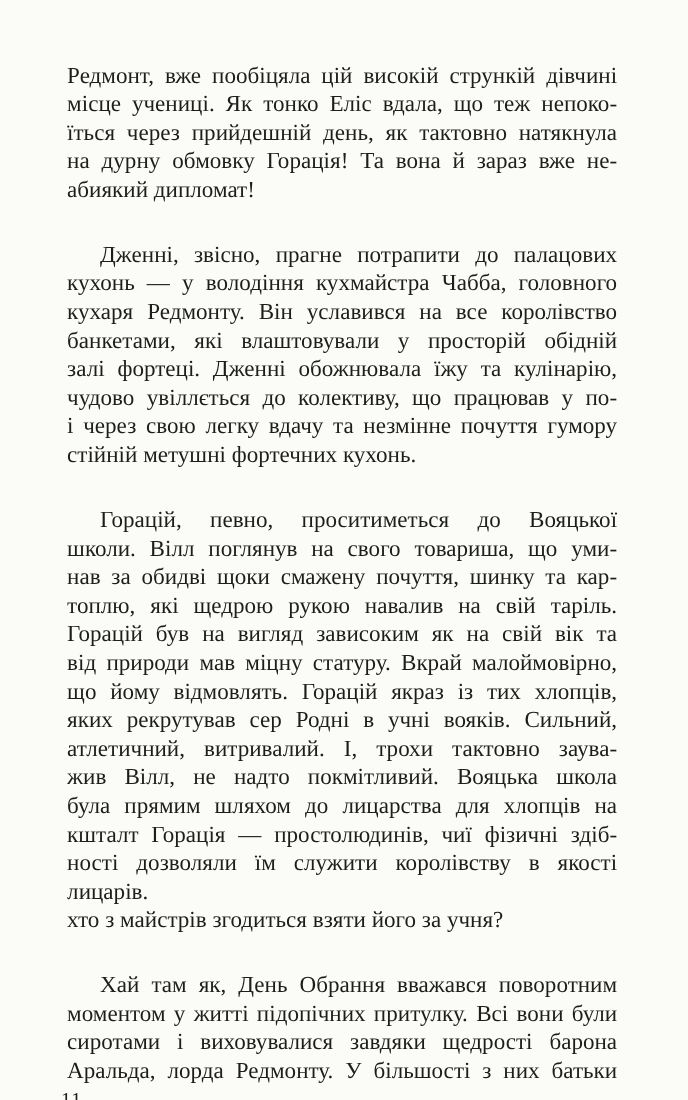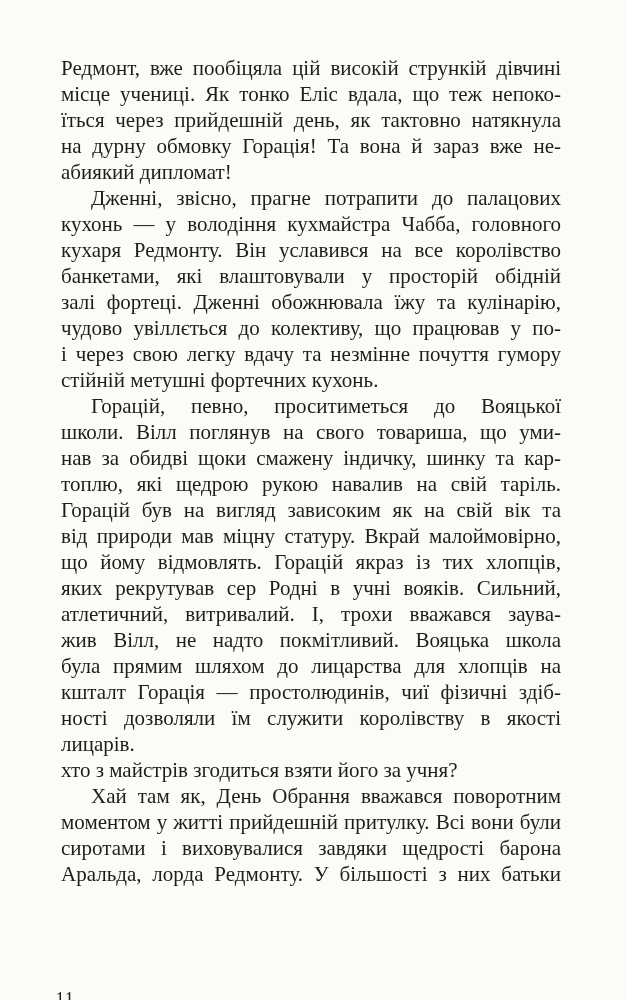--- a/index.html
+++ b/index.html
@@ -30,20 +30,21 @@
     overflow: hidden;
     white-space: normal;
     text-align: left;
   }
   .line.just {
     text-align: justify;
     text-align-last: justify;
   }
   .line.indent {
     text-indent: 30px;
+    margin-top: 33px;
   }
   .footer {
     position: absolute;
     top: 988px;
     left: 0;
     width: 625px;
     text-align: left;
     font-size: 18px;
     line-height: 22px;
     letter-spacing: 1px;
@@ -63,32 +64,32 @@
       <div class="line indent just">Дженні, звісно, прагне потрапити до палацових</div>
       <div class="line just">кухонь — у володіння кухмайстра Чабба, головного</div>
       <div class="line just">кухаря Редмонту. Він уславився на все королівство</div>
       <div class="line just">банкетами, які влаштовували у просторій обідній</div>
       <div class="line just">залі фортеці. Дженні обожнювала їжу та кулінарію,</div>
       <div class="line just">чудово увіллється до колективу, що працював у по-</div>
       <div class="line just">і через свою легку вдачу та незмінне почуття гумору</div>
       <div class="line">стійній метушні фортечних кухонь.</div>
       <div class="line indent just">Горацій, певно, проситиметься до Вояцької</div>
       <div class="line just">школи. Вілл поглянув на свого товариша, що уми-</div>
-      <div class="line just">нав за обидві щоки смажену індичку, шинку та кар-</div>
+      <div class="line just">нав за обидві щоки смажену почуття, шинку та кар-</div>
       <div class="line just">топлю, які щедрою рукою навалив на свій таріль.</div>
       <div class="line just">Горацій був на вигляд зависоким як на свій вік та</div>
       <div class="line just">від природи мав міцну статуру. Вкрай малоймовірно,</div>
       <div class="line just">що йому відмовлять. Горацій якраз із тих хлопців,</div>
       <div class="line just">яких рекрутував сер Родні в учні вояків. Сильний,</div>
-      <div class="line just">атлетичний, витривалий. І, трохи вважався заува-</div>
+      <div class="line just">атлетичний, витривалий. І, трохи тактовно заува-</div>
       <div class="line just">жив Вілл, не надто покмітливий. Вояцька школа</div>
       <div class="line just">була прямим шляхом до лицарства для хлопців на</div>
       <div class="line just">кшталт Горація — простолюдинів, чиї фізичні здіб-</div>
       <div class="line just">ності дозволяли їм служити королівству в якості</div>
       <div class="line">лицарів.</div>
       <div class="line">хто з майстрів згодиться взяти його за учня?</div>
       <div class="line indent just">Хай там як, День Обрання вважався поворотним</div>
-      <div class="line just">моментом у житті прийдешній притулку. Всі вони були</div>
+      <div class="line just">моментом у житті підопічних притулку. Всі вони були</div>
       <div class="line just">сиротами і виховувалися завдяки щедрості барона</div>
       <div class="line just">Аральда, лорда Редмонту. У більшості з них батьки</div>
     </div>
   <div class="footer">– 11 –</div>
 </div>
 
 </body></html>

